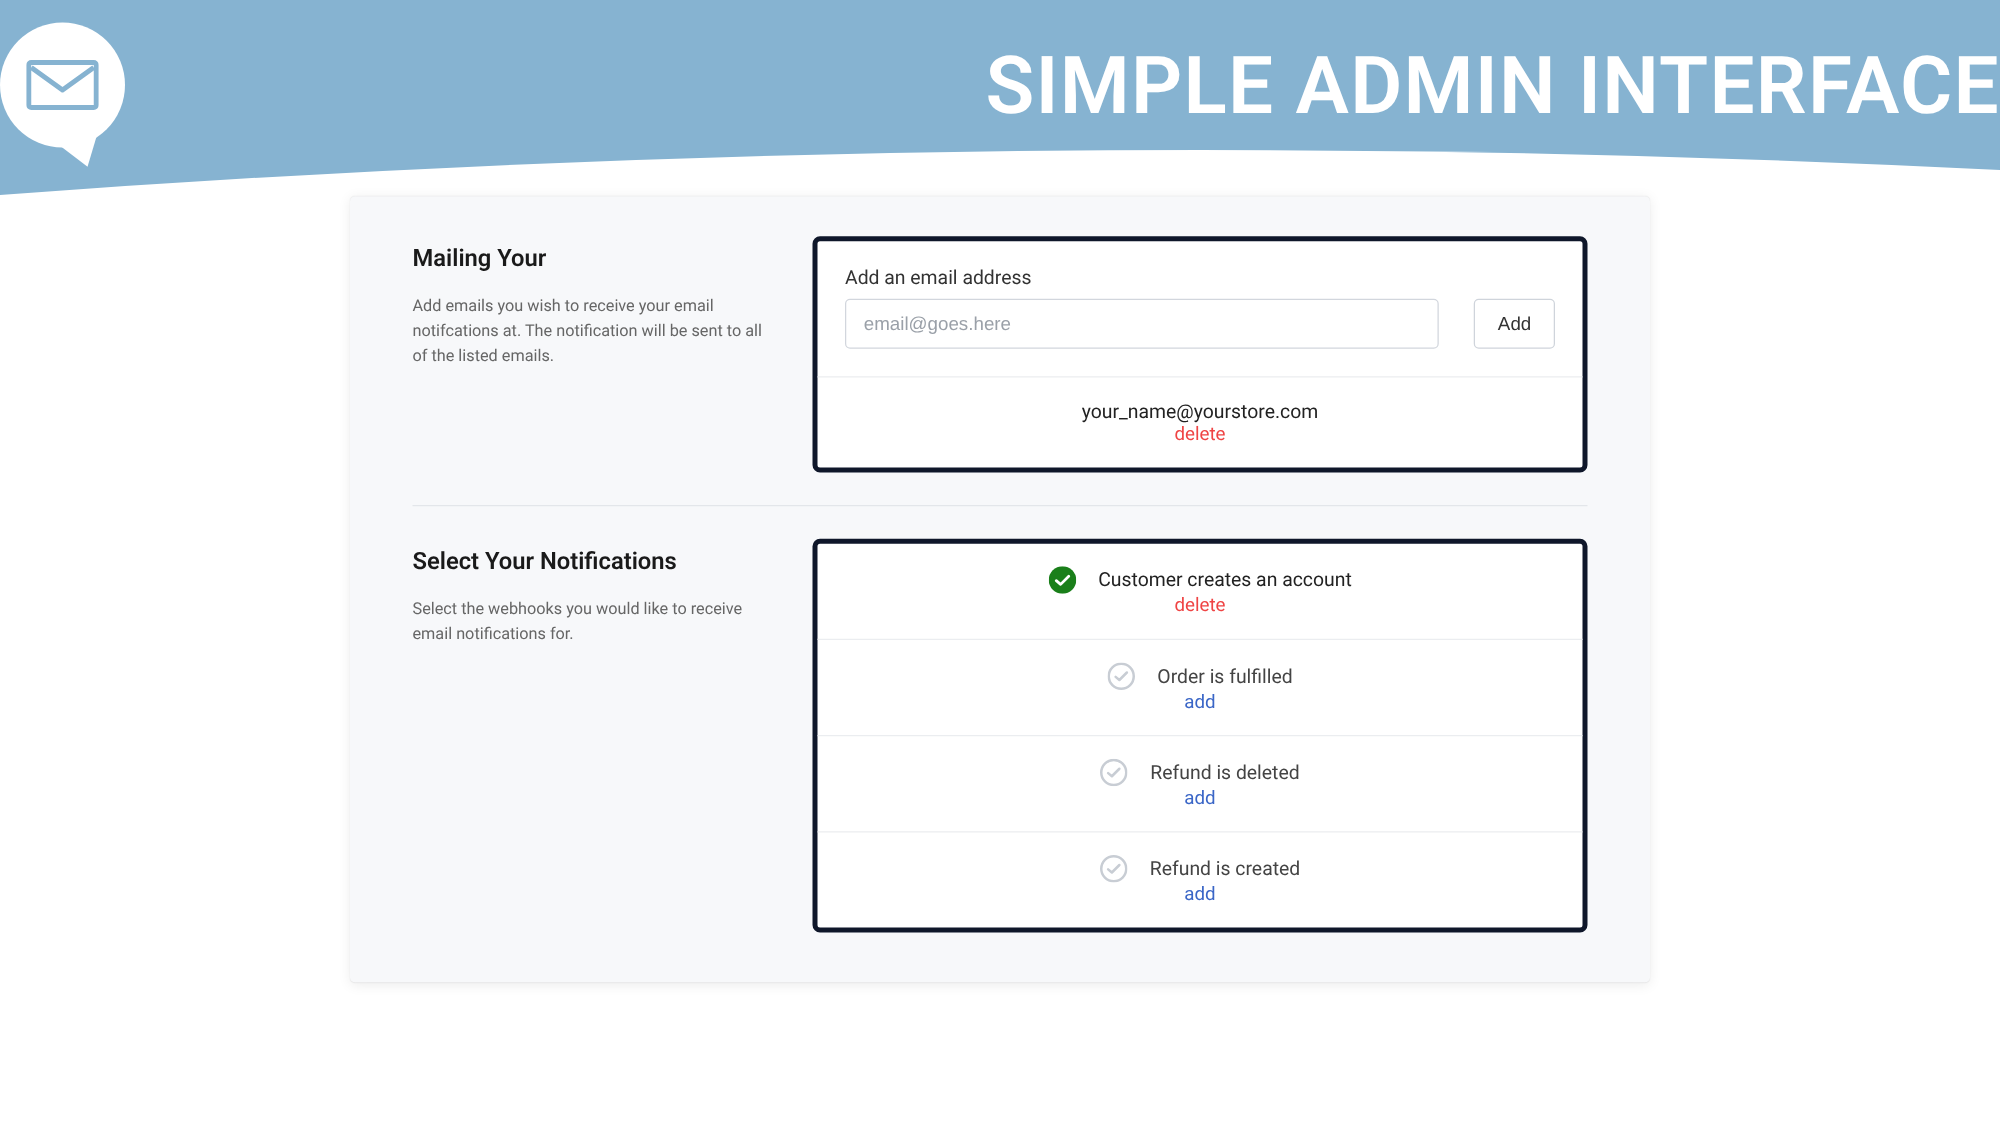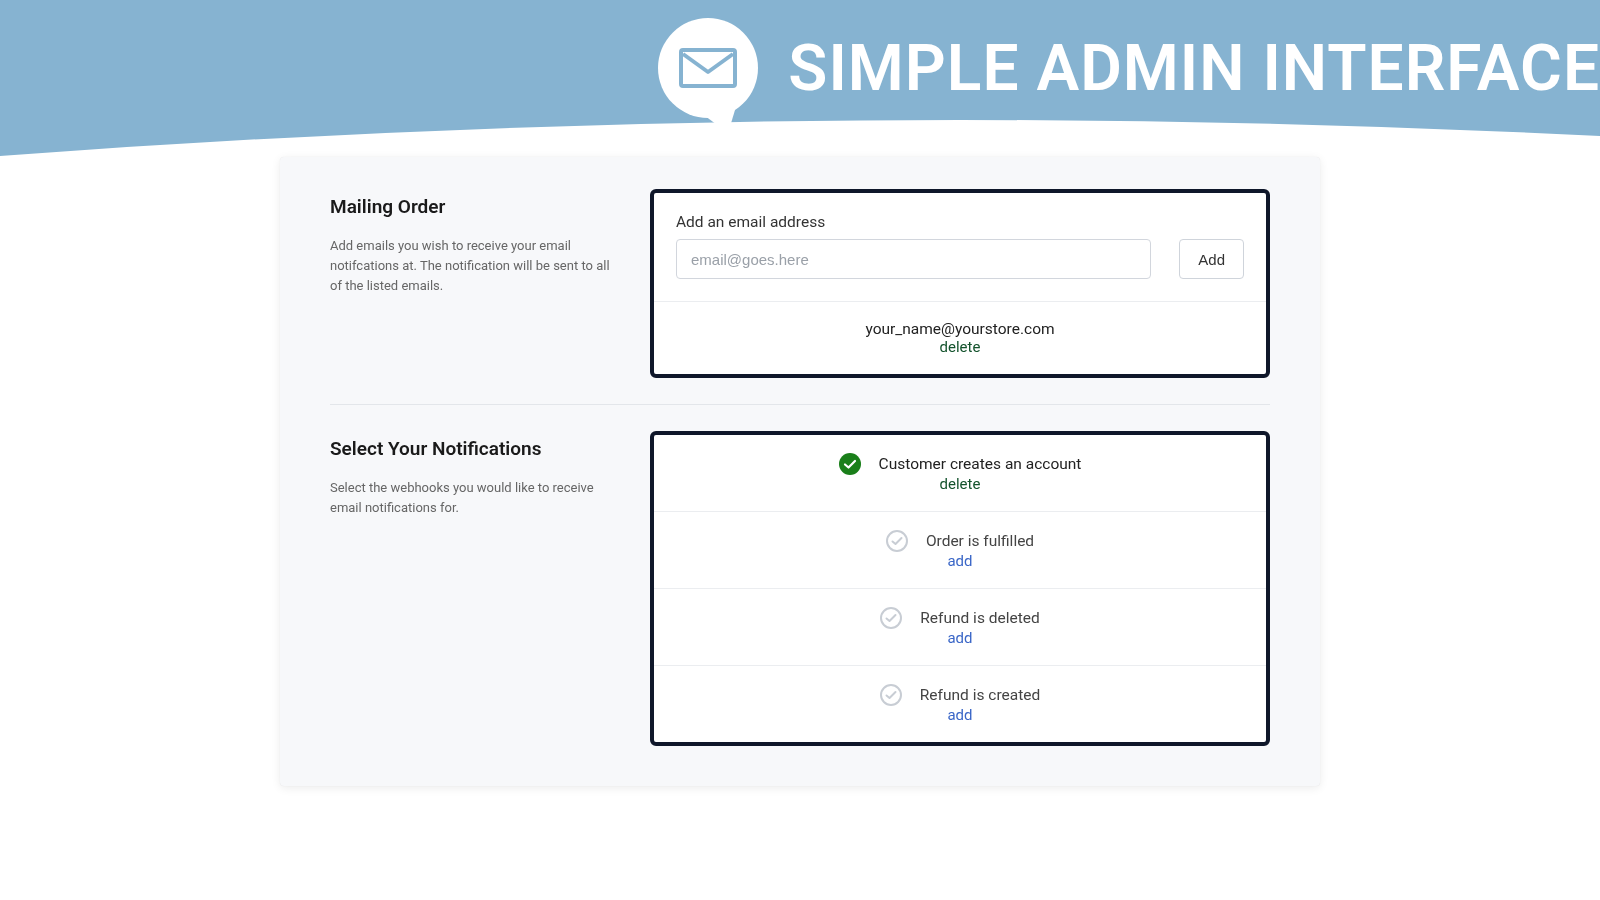--- a/index.html
+++ b/index.html
@@ -19,21 +19,21 @@
     .hero-curve {
       position: absolute;
       bottom: -1px;
       left: 0;
       width: 100%;
       height: 50px;
     }
     .hero-content {
       display: flex;
       align-items: center;
-      justify-content: flex-end;
+      justify-content: space-between;
       gap: 30px;
       padding-top: 18px;
     }
     .speech-bubble {
       position: relative;
       width: 100px;
       height: 100px;
       background: #fff;
       border-radius: 50%;
       display: flex;
@@ -138,21 +138,21 @@
       border-top: 1px solid #ebedf0;
       font-size: 15.5px;
       flex-direction: column;
     }
     .panel-row .left {
       display: flex;
       align-items: center;
       gap: 18px;
     }
     .link-delete {
-      color: #14532d;
+      color: #ef4444;
       cursor: pointer;
       font-size: 15px;
     }
     .link-add {
       color: #3a66c7;
       cursor: pointer;
       font-size: 15px;
     }
     .check-icon {
       width: 22px;
@@ -183,21 +183,21 @@
   </div>
   <svg class="hero-curve" viewBox="0 0 1600 50" preserveAspectRatio="none">
     <path d="M0,50 L0,40 Q800,-20 1600,20 L1600,50 Z" fill="#fff"></path>
   </svg>
 </div>
 
 <div class="card">
 
   <div class="section">
     <div class="section-left">
-      <div class="section-title">Mailing Order</div>
+      <div class="section-title">Mailing Your</div>
       <div class="section-desc">Add emails you wish to receive your email notifcations at. The notification will be sent to all of the listed emails.</div>
     </div>
     <div class="section-right">
       <div class="panel">
         <div class="panel-top">
           <label class="field-label">Add an email address</label>
           <div class="input-row">
             <input class="text-input" type="text" placeholder="email@goes.here" style="">
             <button class="btn">Add</button>
           </div>

